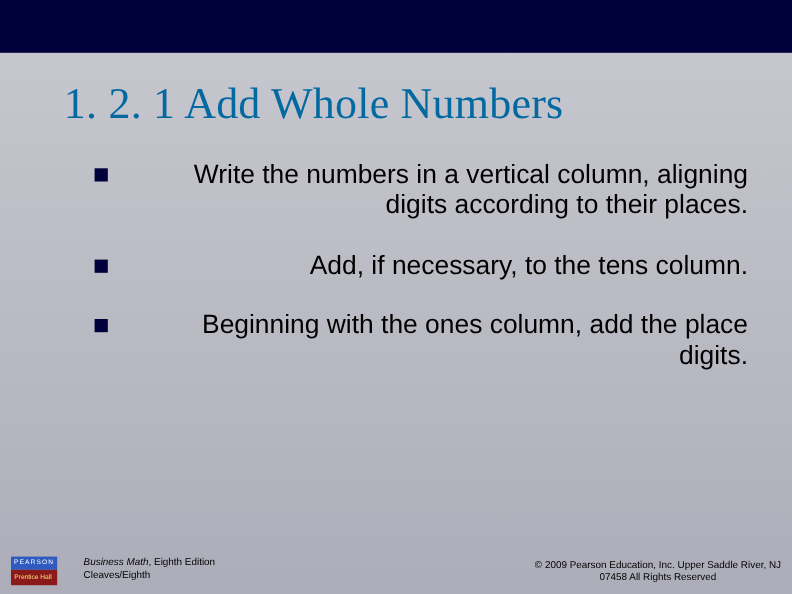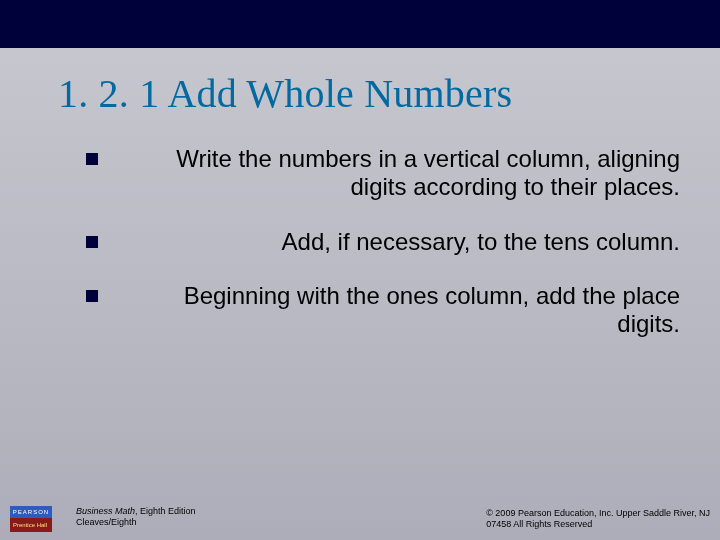--- a/index.html
+++ b/index.html
@@ -95,21 +95,21 @@
     padding-left: 3px;
     line-height: 14px;
   }
   .cred {
     line-height: 1.2;
   }
   .cred .line1 { font-style: italic; display: inline; }
   .cred .line1b { font-style: normal; display: inline; }
   .cred .line2 { display: block; }
   .footer-right {
-    text-align: left;
+    text-align: center;
     line-height: 1.2;
   }
 </style>
 </head>
 <body>
 
 <div class="topstripe"></div>
 
 <div class="content">
   <h1 class="title">1. 2. 1 Add Whole Numbers</h1>

